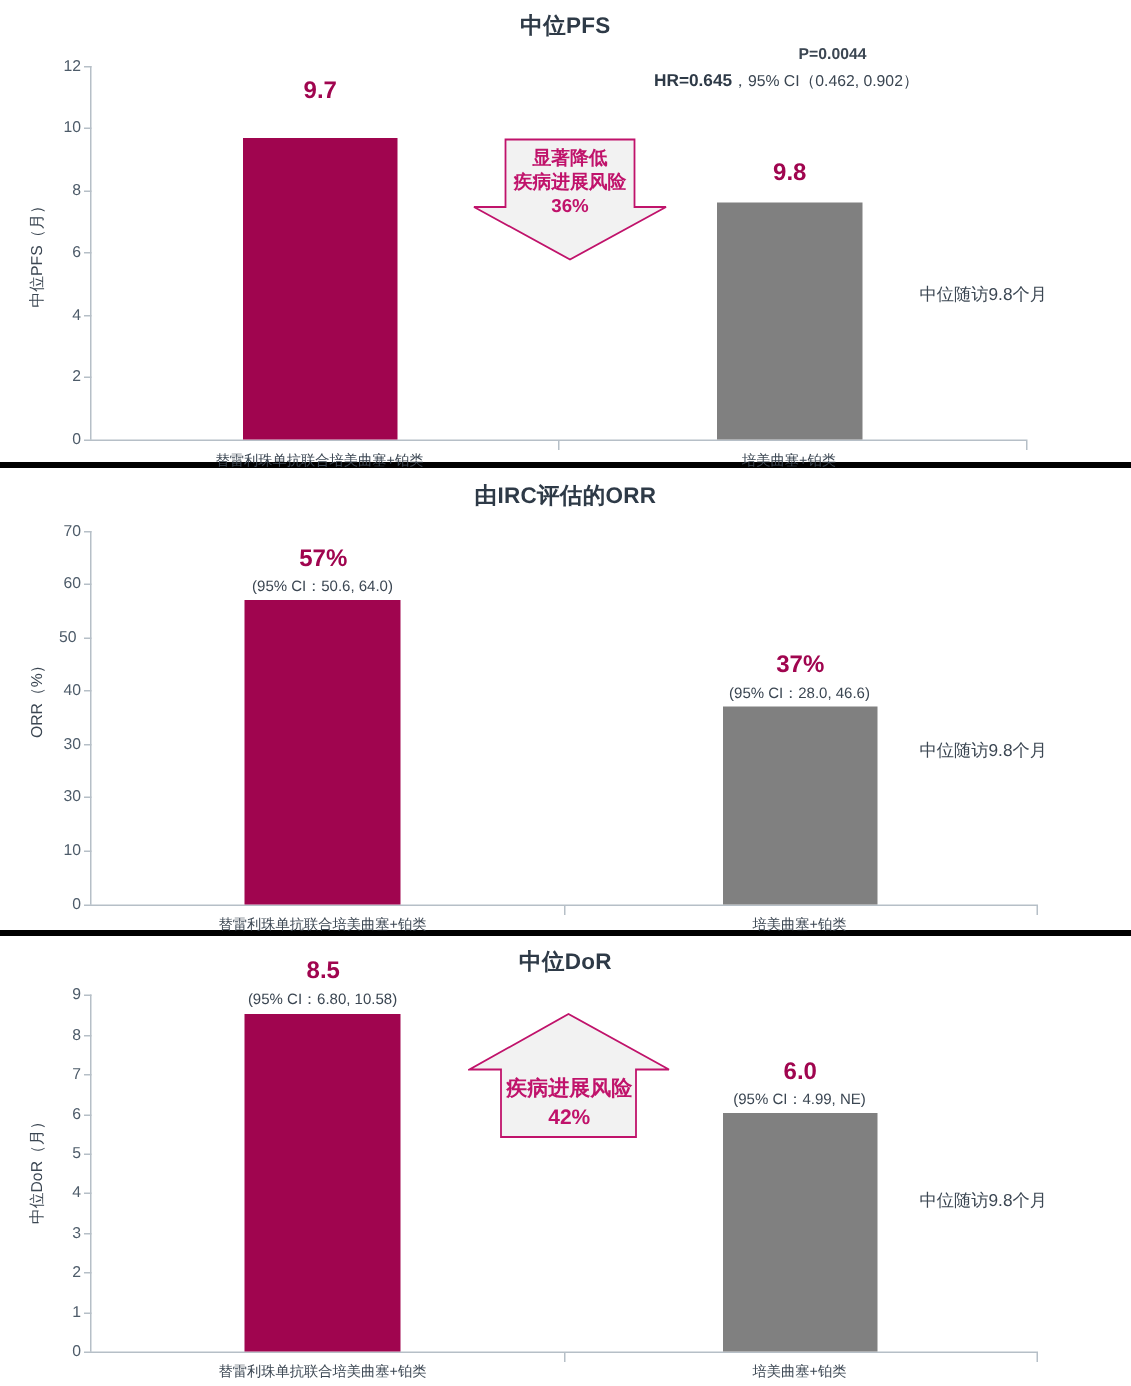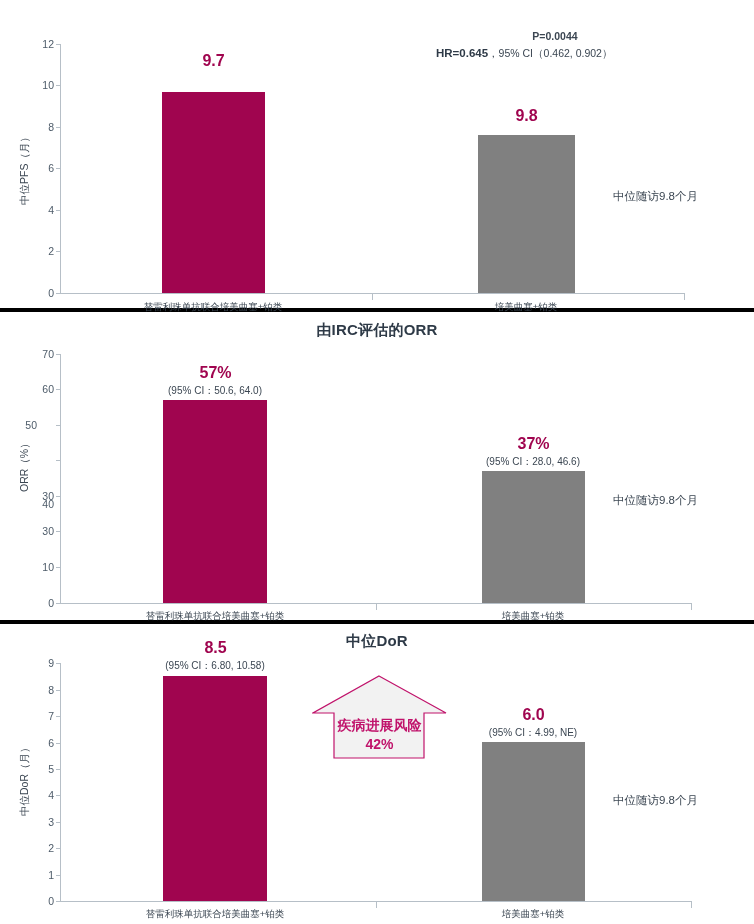--- a/index.html
+++ b/index.html
@@ -158,20 +158,21 @@
 
 <div class="slide">
 
   <div class="edge-strip" style="left:0; top:0; width:4px; height:924px;"></div>
   <div class="edge-strip" style="left:744px; top:0; width:10px; height:924px;"></div>
   <div class="panel-divider" style="top:308px;"></div>
   <div class="panel-divider" style="top:620px;"></div>
 
   <div class="panel" style="top:0; height:308px;">
 
+    <div class="chart-title" style="top:8px;">中位PFS</div>
 
     <div class="stat-line stat-p" style="left:470px; top:30px; width:170px;">P=0.0044</div>
     <div class="stat-line stat-hr" style="left:436px; top:47px;">
       <b>HR=0.645</b><span>，95% CI（0.462, 0.902）</span>
     </div>
 
     <div class="ylabel" style="left:18px; top:205px;">中位PFS（月）</div>
 
     <div class="axis-line-y" style="left:60px; top:44px; height:249px;"></div>
     <div class="axis-line-x" style="left:60px; top:293px; width:625px;"></div>
@@ -198,38 +199,46 @@
     <div class="bar bar-gray" style="left:478px; top:135px; width:97px; height:158px;"></div>
 
     <div class="bar-value" style="left:163px; top:52px; width:101px;">9.7</div>
     <div class="bar-value" style="left:478px; top:107px; width:97px;">9.8</div>
 
     <div class="xlabel" style="left:113px; top:301px; width:200px;">替雷利珠单抗联合培美曲塞+铂类</div>
     <div class="xlabel" style="left:466px; top:301px; width:120px;">培美曲塞+铂类</div>
 
     <div class="side-note" style="left:613px; top:189px;">中位随访9.8个月</div>
 
+    <div class="callout" style="left:315px; top:92px; width:130px; height:82px;">
+      <svg width="130" height="82" viewBox="0 0 130 82">
+        <polygon points="22,1 108,1 108,46 129,46 65,81 1,46 22,46" fill="#f2f2f2" stroke="#c0136b" stroke-width="1.2"></polygon>
+      </svg>
+      <div class="callout-text" style="top:6px;">显著降低</div>
+      <div class="callout-text" style="top:22px;">疾病进展风险</div>
+      <div class="callout-text" style="top:38px;">36%</div>
+    </div>
   </div>
 
   <div class="panel" style="top:312px; height:308px;">
 
     <div class="chart-title" style="top:9px;">由IRC评估的ORR</div>
 
     <div class="ylabel" style="left:18px; top:180px;">ORR（%）</div>
 
     <div class="axis-line-y" style="left:60px; top:42px; height:249px;"></div>
     <div class="axis-line-x" style="left:60px; top:291px; width:632px;"></div>
 
     <div class="ytick" style="left:20px; top:36px;">70</div>
     <div class="ytick-mark" style="left:56px; top:42px;"></div>
     <div class="ytick" style="left:20px; top:71px;">60</div>
     <div class="ytick-mark" style="left:56px; top:77px;"></div>
-    <div class="ytick" style="left:3px; top:107px;">50</div>
+    <div class="ytick" style="left:17px; top:107px;">50</div>
     <div class="ytick-mark" style="left:56px; top:113px;"></div>
-    <div class="ytick" style="left:20px; top:142px;margin-top:44px;">40</div>
+    <div class="ytick" style="left:20px; top:142px;">40</div>
     <div class="ytick-mark" style="left:56px; top:148px;"></div>
     <div class="ytick" style="left:20px; top:178px;">30</div>
     <div class="ytick-mark" style="left:56px; top:184px;"></div>
     <div class="ytick" style="left:20px; top:213px;">30</div>
     <div class="ytick-mark" style="left:56px; top:219px;"></div>
     <div class="ytick" style="left:20px; top:249px;">10</div>
     <div class="ytick-mark" style="left:56px; top:255px;"></div>
     <div class="ytick" style="left:20px; top:285px;">0</div>
     <div class="ytick-mark" style="left:56px; top:291px;"></div>
 

